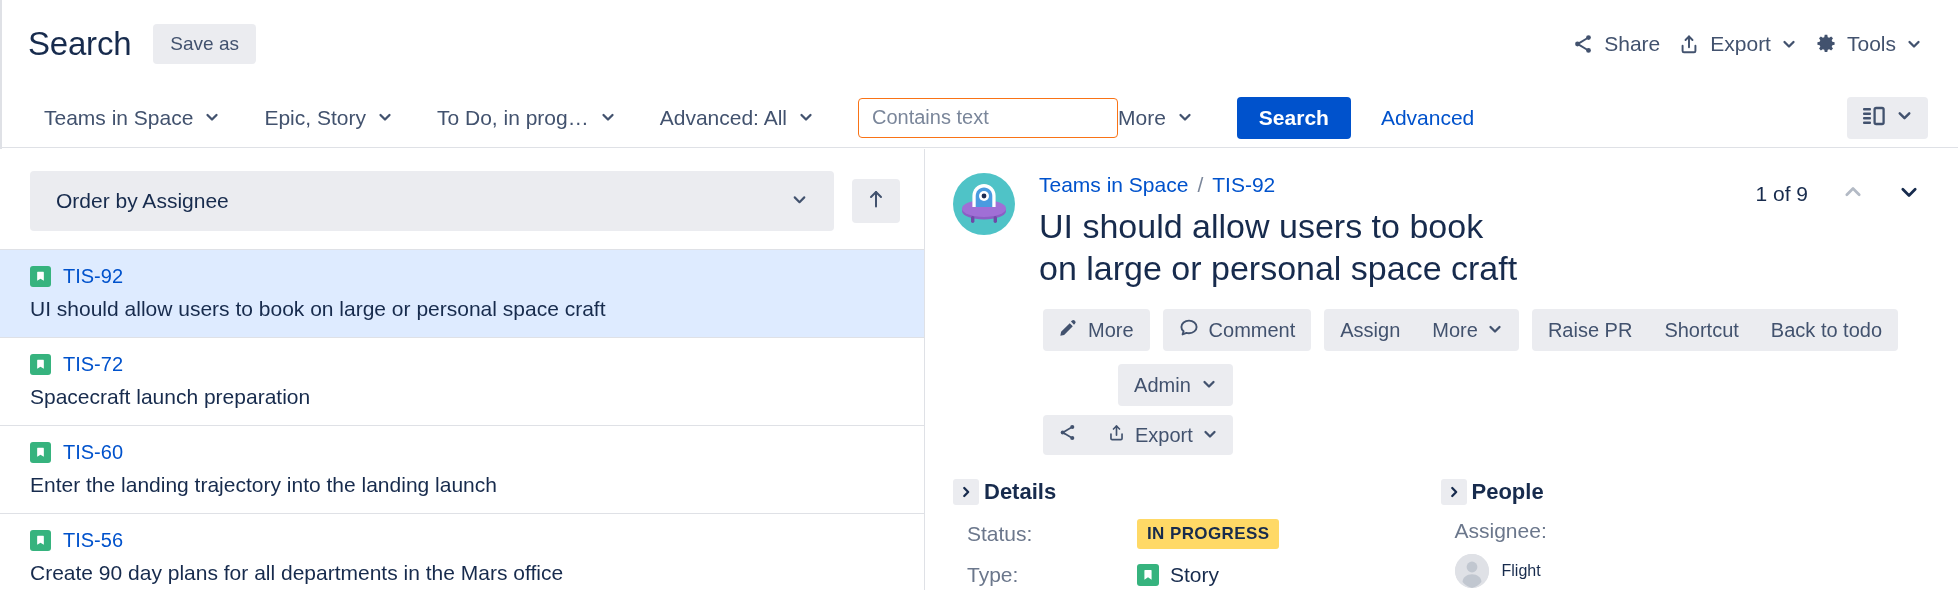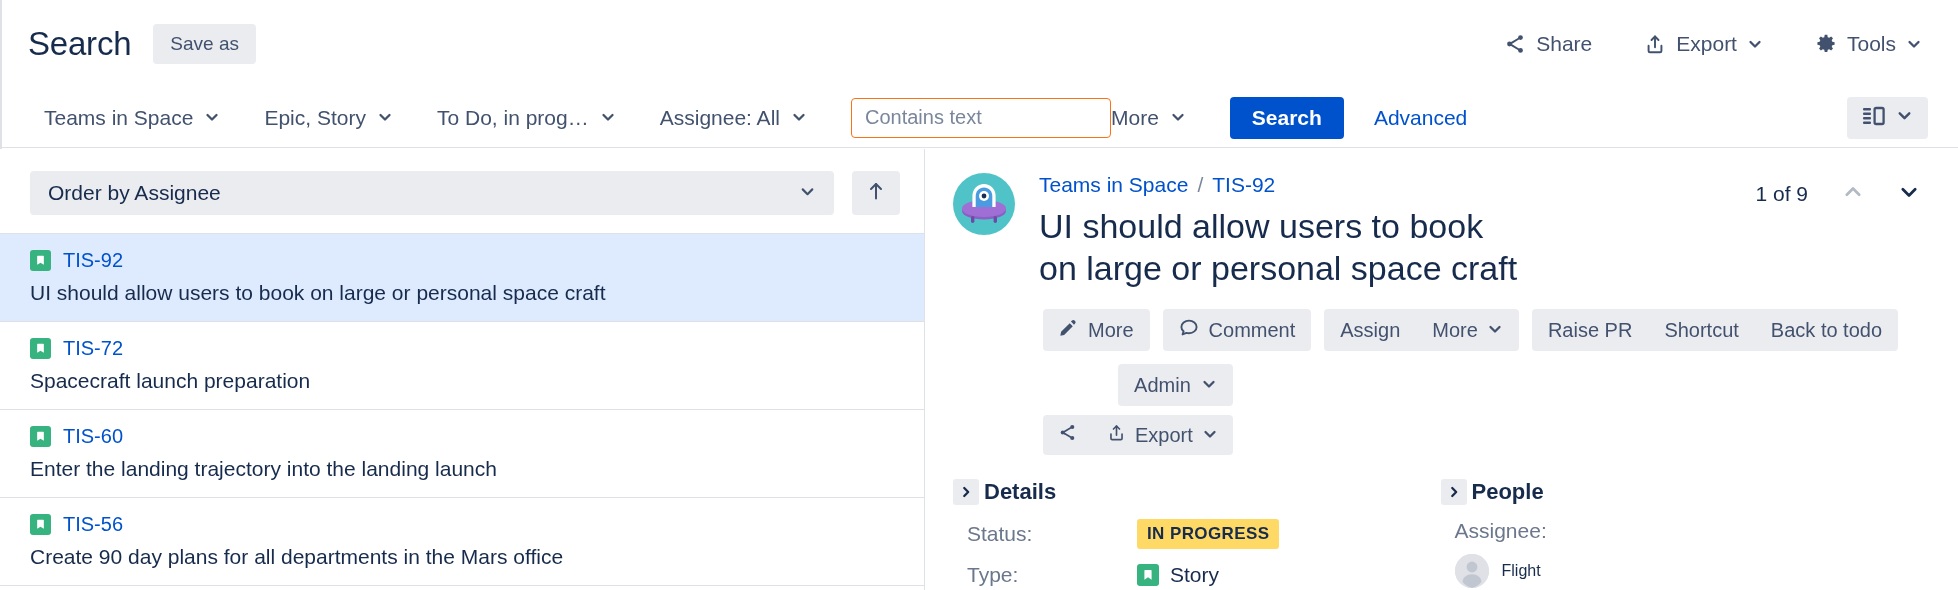--- a/index.html
+++ b/index.html
@@ -23,21 +23,21 @@
     display:flex; align-items:center;
   }
   .header-left { display:flex; align-items:center; gap:22px; padding-left:28px; }
   .page-title { font-size:33px; font-weight:400; color:#172B4D; letter-spacing:-0.2px; }
   .saveas-btn {
     background:#EBECF0; border:none; border-radius:4px;
     padding:9px 17px; font-size:19px; color:#42526E;
     font-family:"Liberation Sans", sans-serif; cursor:pointer;
   }
   .header-right {
-    margin-left:auto; display:flex; align-items:center; gap:52px; padding-right:36px;
+    margin-left:auto; display:flex; align-items:center; gap:18px; padding-right:36px;
   }
   .hdr-action {
     display:flex; align-items:center; gap:10px;
     font-size:21px; color:#42526E; cursor:pointer; white-space:nowrap;
   }
   .hdr-action svg { display:block; }
 
   
   .filterbar {
     position:absolute; left:0; top:88px; width:1958px; height:60px;
@@ -72,23 +72,23 @@
   .body-split { position:absolute; left:0; top:149px; width:1958px; height:441px; display:flex; }
   .left-pane {
     width:925px; height:441px; background:#fff;
     border-right:1px solid #DFE1E6; position:relative;
   }
   .right-pane { flex:1; height:441px; background:#fff; position:relative; }
 
   
   .orderbar { display:flex; align-items:center; gap:18px; padding:22px 24px 18px 30px; }
   .order-select {
-    flex:1; height:44px; background:#EBECF0; border:none; border-radius:4px;
+    flex:1; height:60px; background:#EBECF0; border:none; border-radius:4px;
     display:flex; align-items:center; justify-content:space-between;
-    padding:0 18px; font-size:21px; color:#172B4D; cursor:pointer;
+    padding:0 26px; font-size:21px; color:#172B4D; cursor:pointer;
   }
   .order-asc {
     width:48px; height:44px; background:#EBECF0; border-radius:4px;
     display:flex; align-items:center; justify-content:center; cursor:pointer;
   }
 
   
   .issue-list { border-top:1px solid #DFE1E6; }
   .issue-row {
     position:relative; padding:15px 20px 16px 30px;
@@ -257,21 +257,21 @@
     <div class="filter-chip">
       <span>To Do, in prog…</span>
       <span>
         <svg width="16" height="16" viewBox="0 0 16 16" fill="none" stroke="#42526E" stroke-width="2.3" stroke-linecap="round" stroke-linejoin="round">
             <polyline points="3.5,6 8,10.5 12.5,6"></polyline>
           </svg>
       </span>
     </div>
 
     <div class="filter-chip">
-      <span>Assignee: All</span>
+      <span>Advanced: All</span>
       <span>
         <svg width="16" height="16" viewBox="0 0 16 16" fill="none" stroke="#42526E" stroke-width="2.3" stroke-linecap="round" stroke-linejoin="round">
             <polyline points="3.5,6 8,10.5 12.5,6"></polyline>
           </svg>
       </span>
     </div>
 
     <input class="contains-input" type="text" placeholder="Contains text" style="">
 
     <div class="filter-chip">

